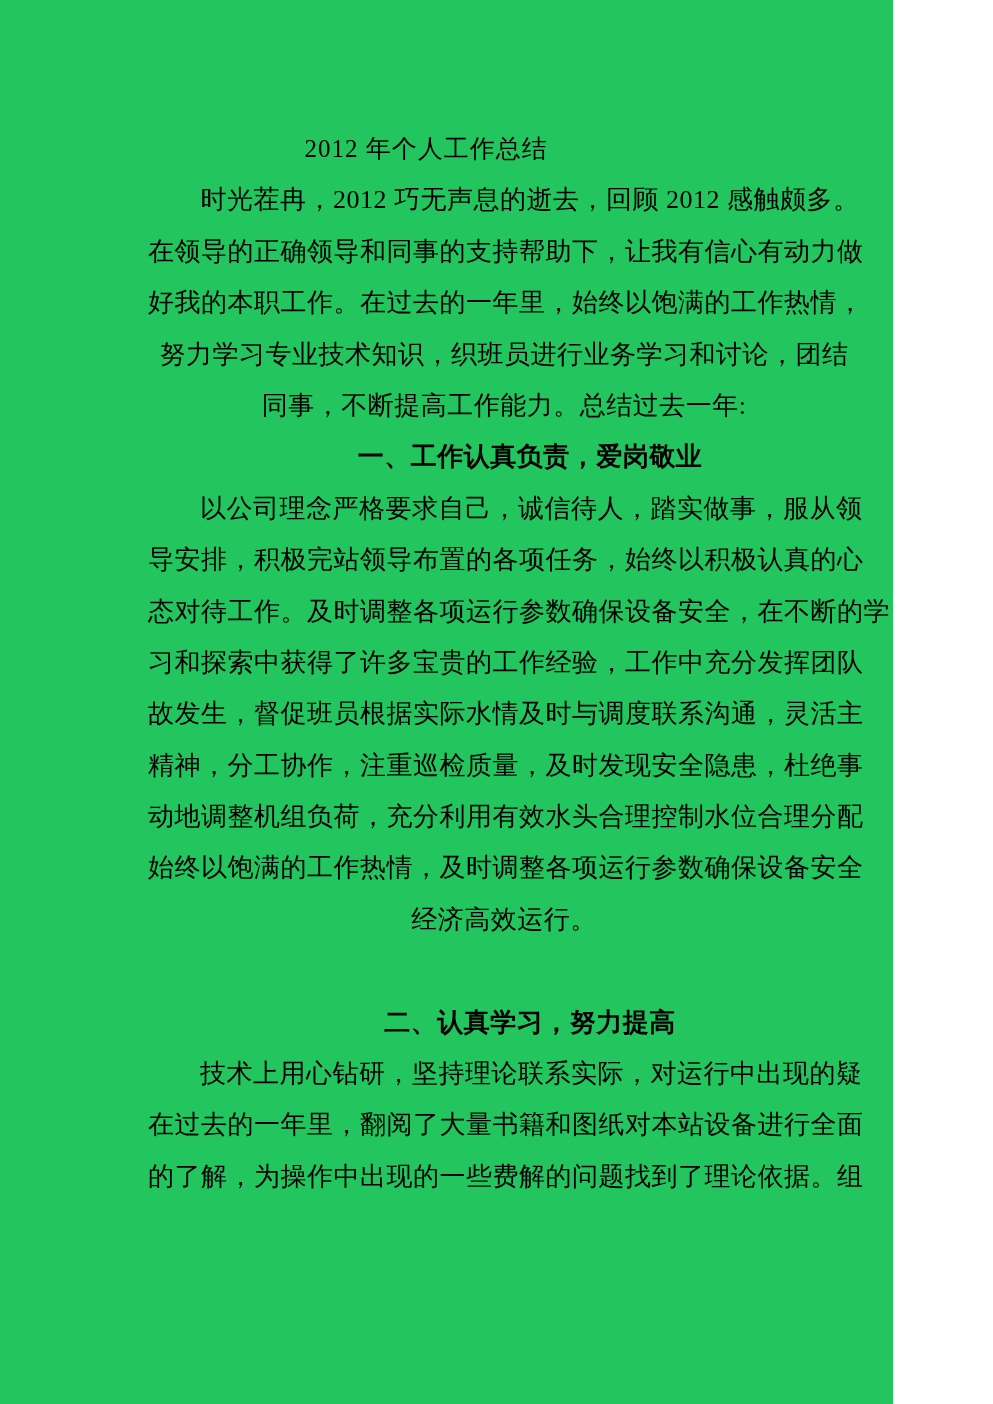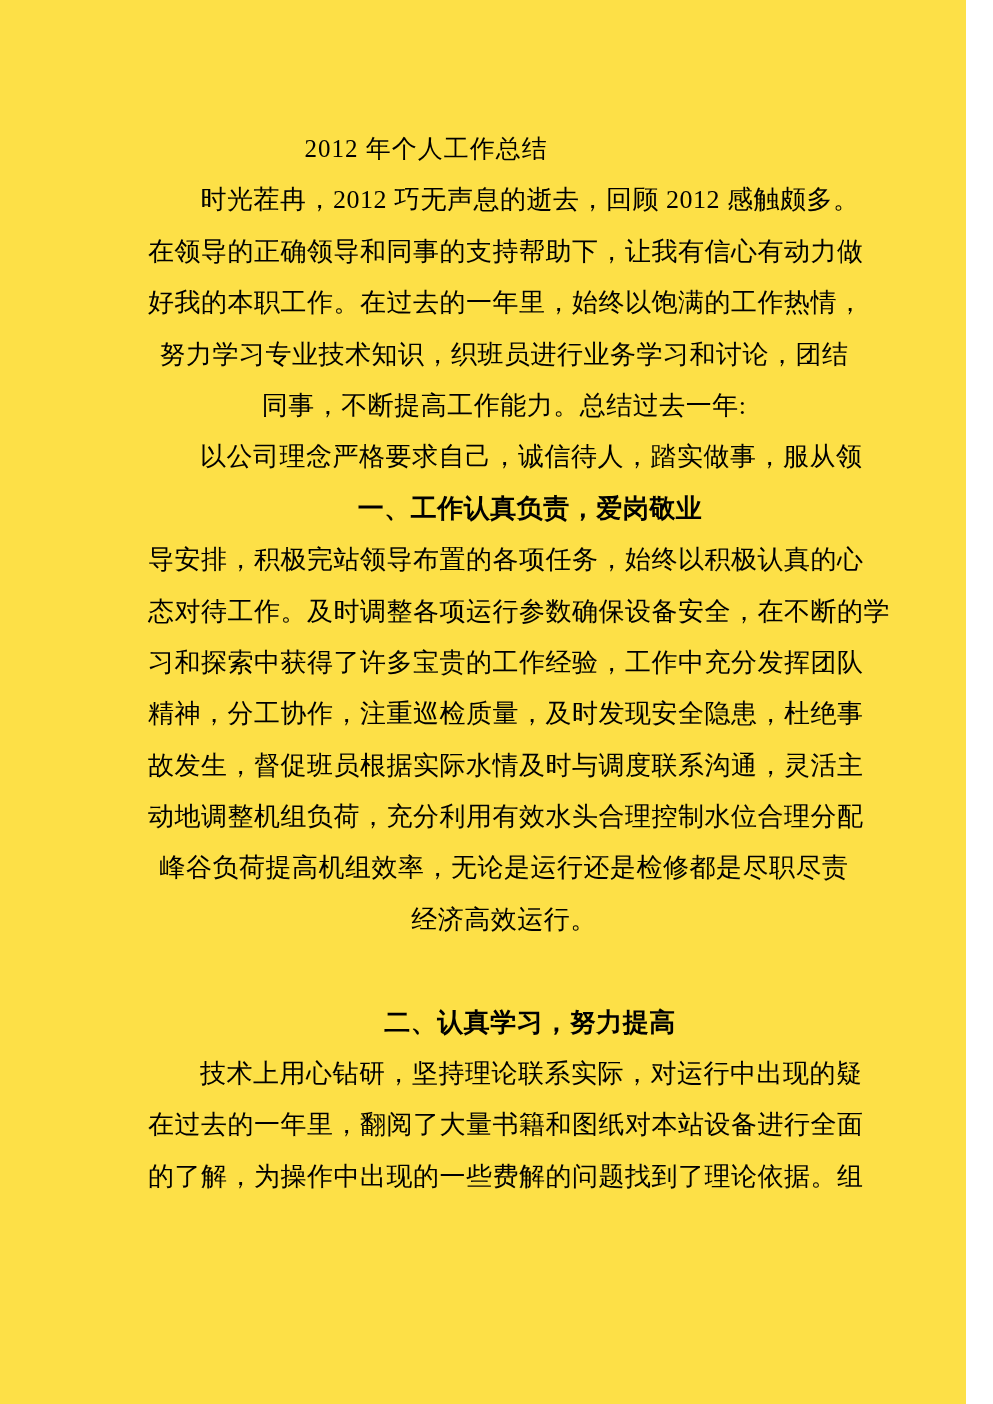--- a/index.html
+++ b/index.html
@@ -9,23 +9,23 @@
   body {
     width: 993px;
     height: 1404px;
     background: #ffffff;
     font-family: "Liberation Serif", "DejaVu Serif", serif;
     color: #000000;
     overflow: hidden;
   }
   .page {
     position: relative;
-    width: 966px;
+    width: 893px;
     height: 1404px;
-    background: #fde047;
+    background: #22c55e;
   }
   .content {
     position: absolute;
     left: 148px;
     top: 123px;
     width: 712px;
   }
   .line {
     height: 51.4px;
     line-height: 51.4px;
@@ -60,30 +60,30 @@
   <div class="content">
 
     <div class="title-line">2012 年个人工作总结</div>
 
     <div class="line indent">时光茬冉，2012 巧无声息的逝去，回顾 2012 感触颇多。</div>
     <div class="line">在领导的正确领导和同事的支持帮助下，让我有信心有动力做</div>
     <div class="line">好我的本职工作。在过去的一年里，始终以饱满的工作热情，</div>
     <div class="line">努力学习专业技术知识，织班员进行业务学习和讨论，团结</div>
     <div class="line">同事，不断提高工作能力。总结过去一年:</div>
 
+    <div class="line indent heading">一、工作认真负责，爱岗敬业</div>
+
     <div class="line indent">以公司理念严格要求自己，诚信待人，踏实做事，服从领</div>
-
-    <div class="line indent heading">一、工作认真负责，爱岗敬业</div>
     <div class="line">导安排，积极完站领导布置的各项任务，始终以积极认真的心</div>
     <div class="line">态对待工作。及时调整各项运行参数确保设备安全，在不断的学</div>
     <div class="line">习和探索中获得了许多宝贵的工作经验，工作中充分发挥团队</div>
+    <div class="line">故发生，督促班员根据实际水情及时与调度联系沟通，灵活主</div>
     <div class="line">精神，分工协作，注重巡检质量，及时发现安全隐患，杜绝事</div>
-    <div class="line">故发生，督促班员根据实际水情及时与调度联系沟通，灵活主</div>
     <div class="line">动地调整机组负荷，充分利用有效水头合理控制水位合理分配</div>
-    <div class="line">峰谷负荷提高机组效率，无论是运行还是检修都是尽职尽责</div>
+    <div class="line">始终以饱满的工作热情，及时调整各项运行参数确保设备安全</div>
     <div class="line">经济高效运行。</div>
 
     <div class="blank"></div>
 
     <div class="line indent heading">二、认真学习，努力提高</div>
 
     <div class="line indent">技术上用心钻研，坚持理论联系实际，对运行中出现的疑</div>
     <div class="line">在过去的一年里，翻阅了大量书籍和图纸对本站设备进行全面</div>
     <div class="line">的了解，为操作中出现的一些费解的问题找到了理论依据。组</div>
 

